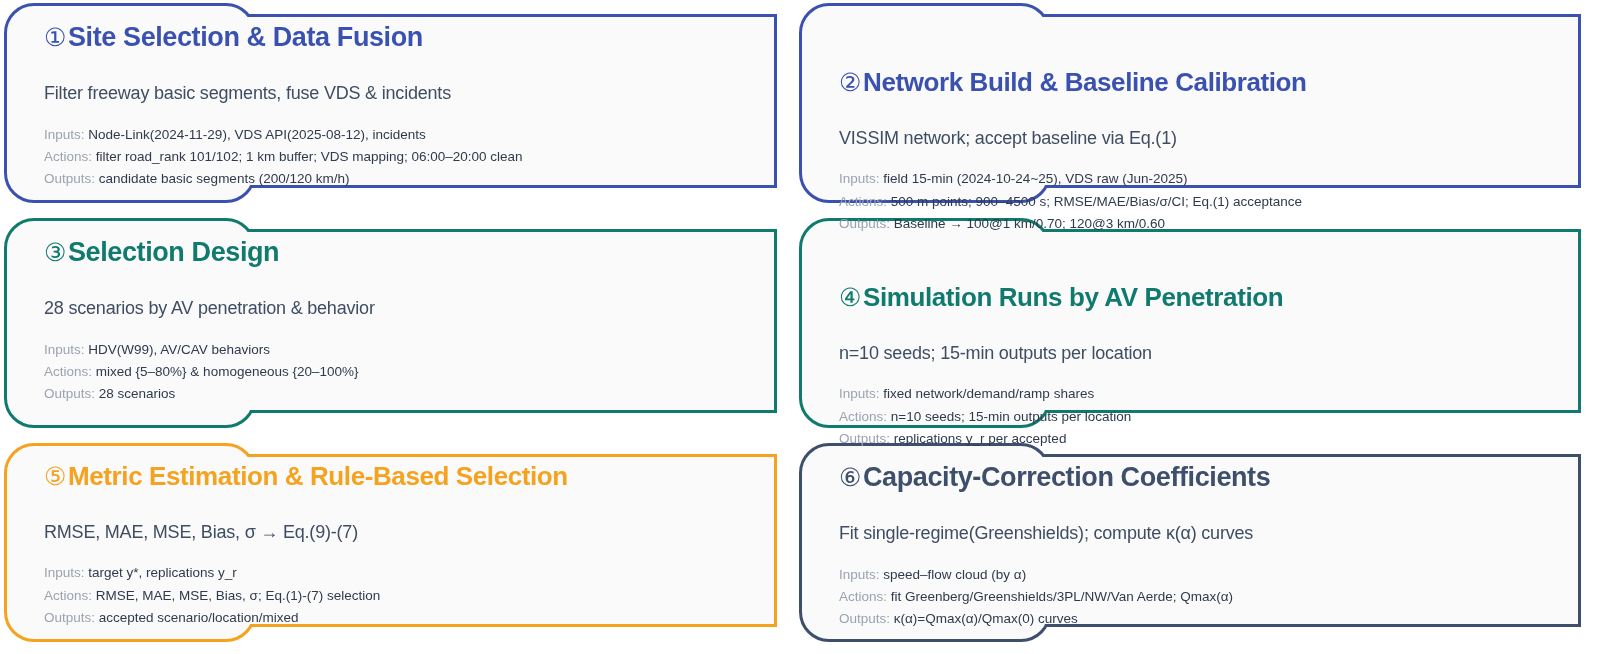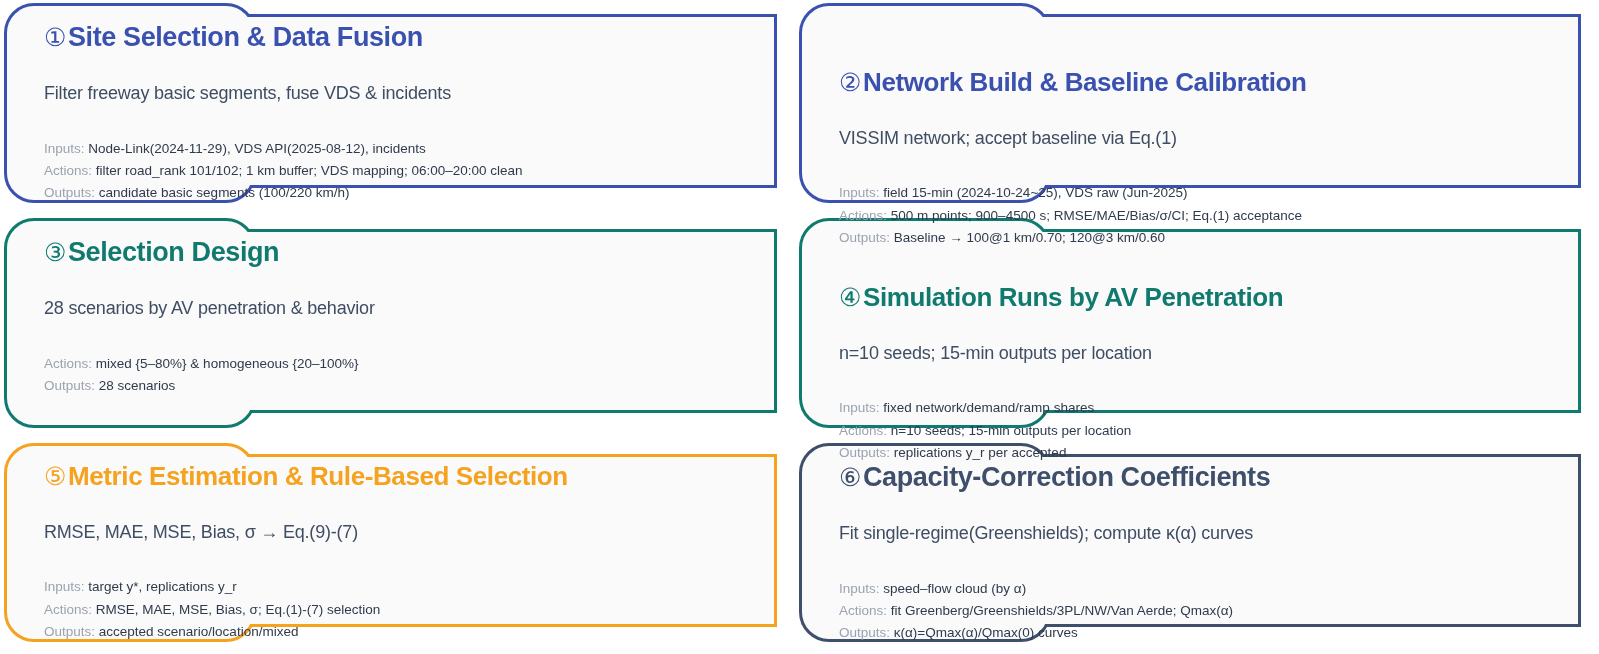--- a/index.html
+++ b/index.html
@@ -98,21 +98,21 @@
   .card-subtitle {
     margin-top: 30px;
     font-size: 18px;
     color: #3f4d63;
     letter-spacing: -0.2px;
     line-height: 1.2;
     white-space: nowrap;
   }
 
   .card-details {
-    margin-top: 34px;
+    margin-top: 20px;
     display: flex;
     flex-direction: column;
     gap: 3px;
   }
   .detail-row {
     font-size: 13.5px;
     line-height: 1.42;
     white-space: nowrap;
   }
   .detail-label {
@@ -150,21 +150,21 @@
         <div class="detail-row">
           <span class="detail-label">Inputs:</span>
           <span class="detail-value">Node-Link(2024-11-29), VDS API(2025-08-12), incidents</span>
         </div>
         <div class="detail-row">
           <span class="detail-label">Actions:</span>
           <span class="detail-value">filter road_rank 101/102; 1 km buffer; VDS mapping; 06:00–20:00 clean</span>
         </div>
         <div class="detail-row">
           <span class="detail-label">Outputs:</span>
-          <span class="detail-value">candidate basic segments (100/220 km/h)</span>
+          <span class="detail-value">candidate basic segments (200/120 km/h)</span>
         </div>
       </div>
     </div>
   </div>
 
   <div class="card c2 accent-indigo">
     <div class="card-body"></div>
     <div class="card-badge"></div>
     <div class="card-seam"></div>
     <div class="card-content">
@@ -193,20 +193,24 @@
     <div class="card-body"></div>
     <div class="card-badge"></div>
     <div class="card-seam"></div>
     <div class="card-content">
       <div class="card-title">
         <span class="num">③</span><span>Selection Design</span>
       </div>
       <div class="card-subtitle">28 scenarios by AV penetration &amp; behavior</div>
       <div class="card-details">
         <div class="detail-row">
+          <span class="detail-label">Inputs:</span>
+          <span class="detail-value">HDV(W99), AV/CAV behaviors</span>
+        </div>
+        <div class="detail-row">
           <span class="detail-label">Actions:</span>
           <span class="detail-value">mixed {5–80%} &amp; homogeneous {20–100%}</span>
         </div>
         <div class="detail-row">
           <span class="detail-label">Outputs:</span>
           <span class="detail-value">28 scenarios</span>
         </div>
       </div>
     </div>
   </div>

